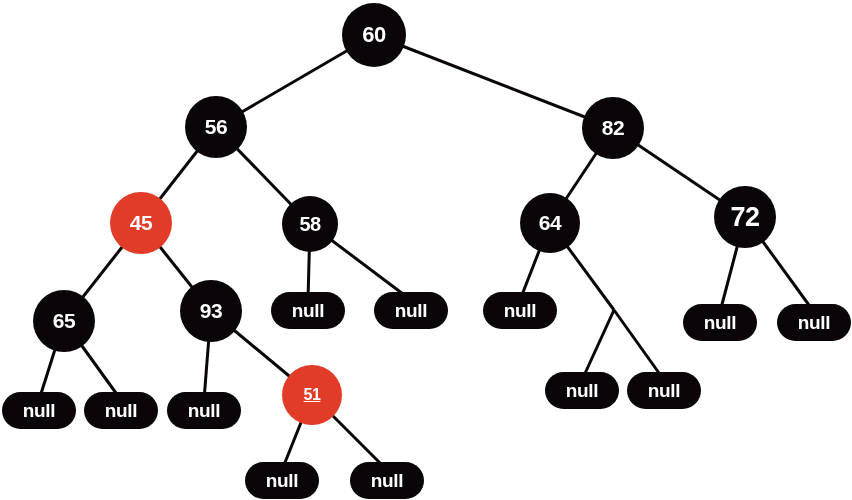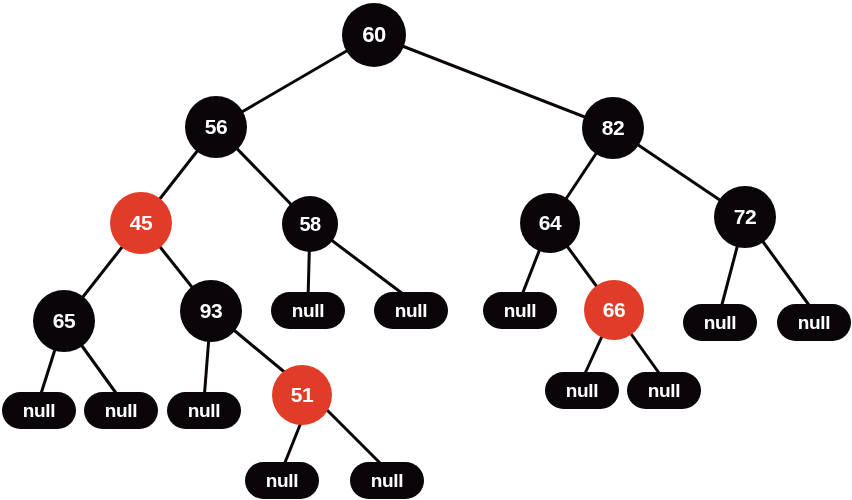--- a/index.html
+++ b/index.html
@@ -96,25 +96,24 @@
       <line x1="312" y1="395" x2="282" y2="470" stroke="#0a0508" stroke-width="3" stroke-linecap="butt"></line>
       <line x1="312" y1="395" x2="387" y2="470" stroke="#0a0508" stroke-width="3" stroke-linecap="butt"></line>
     </svg>
   <div id="node-layer">
       <div class="node black" style="left: 342px; top: 3px; width: 64px; height: 64px; font-size: 22px;">60</div>
       <div class="node black" style="left: 185px; top: 96px; width: 62px; height: 62px; font-size: 21px;">56</div>
       <div class="node black" style="left: 582px; top: 97px; width: 62px; height: 62px; font-size: 21px;">82</div>
       <div class="node red" style="left: 110px; top: 192px; width: 62px; height: 62px; font-size: 21px;">45</div>
       <div class="node black" style="left: 282px; top: 196px; width: 56px; height: 56px; font-size: 20px;">58</div>
       <div class="node black" style="left: 520px; top: 193px; width: 60px; height: 60px; font-size: 21px;">64</div>
-      <div class="node black" style="left: 714px; top: 186px; width: 62px; height: 62px; font-size: 21px;">72</div>
+      <div class="node black" style="left: 714px; top: 186px; width: 62px; height: 62px; font-size: 27px;">72</div>
       <div class="node black" style="left: 33px; top: 290px; width: 62px; height: 62px; font-size: 21px;">65</div>
       <div class="node black" style="left: 180px; top: 280px; width: 62px; height: 62px; font-size: 21px;">93</div>
-      <div class="node red" style="left: 584px; top: 280px; width: 60px; height: 60px; font-size: 21px;">66</div>
-      <div class="node red" style="left: 272px; top: 365px; width: 60px; height: 60px; font-size: 21px;">51</div>
+      <div class="node red" style="left: 282px; top: 365px; width: 60px; height: 60px; font-size: 16px; text-decoration: underline;">51</div>
       <div class="nullnode" style="left: 271px; top: 292px; width: 74px; height: 37px; border-radius: 18.5px;">null</div>
       <div class="nullnode" style="left: 374px; top: 292px; width: 74px; height: 37px; border-radius: 18.5px;">null</div>
       <div class="nullnode" style="left: 483px; top: 292px; width: 74px; height: 37px; border-radius: 18.5px;">null</div>
       <div class="nullnode" style="left: 683px; top: 304px; width: 74px; height: 37px; border-radius: 18.5px;">null</div>
       <div class="nullnode" style="left: 777px; top: 304px; width: 74px; height: 37px; border-radius: 18.5px;">null</div>
       <div class="nullnode" style="left: 545px; top: 372px; width: 74px; height: 37px; border-radius: 18.5px;">null</div>
       <div class="nullnode" style="left: 627px; top: 372px; width: 74px; height: 37px; border-radius: 18.5px;">null</div>
       <div class="nullnode" style="left: 2px; top: 392px; width: 74px; height: 37px; border-radius: 18.5px;">null</div>
       <div class="nullnode" style="left: 84px; top: 392px; width: 74px; height: 37px; border-radius: 18.5px;">null</div>
       <div class="nullnode" style="left: 167px; top: 392px; width: 74px; height: 37px; border-radius: 18.5px;">null</div>

